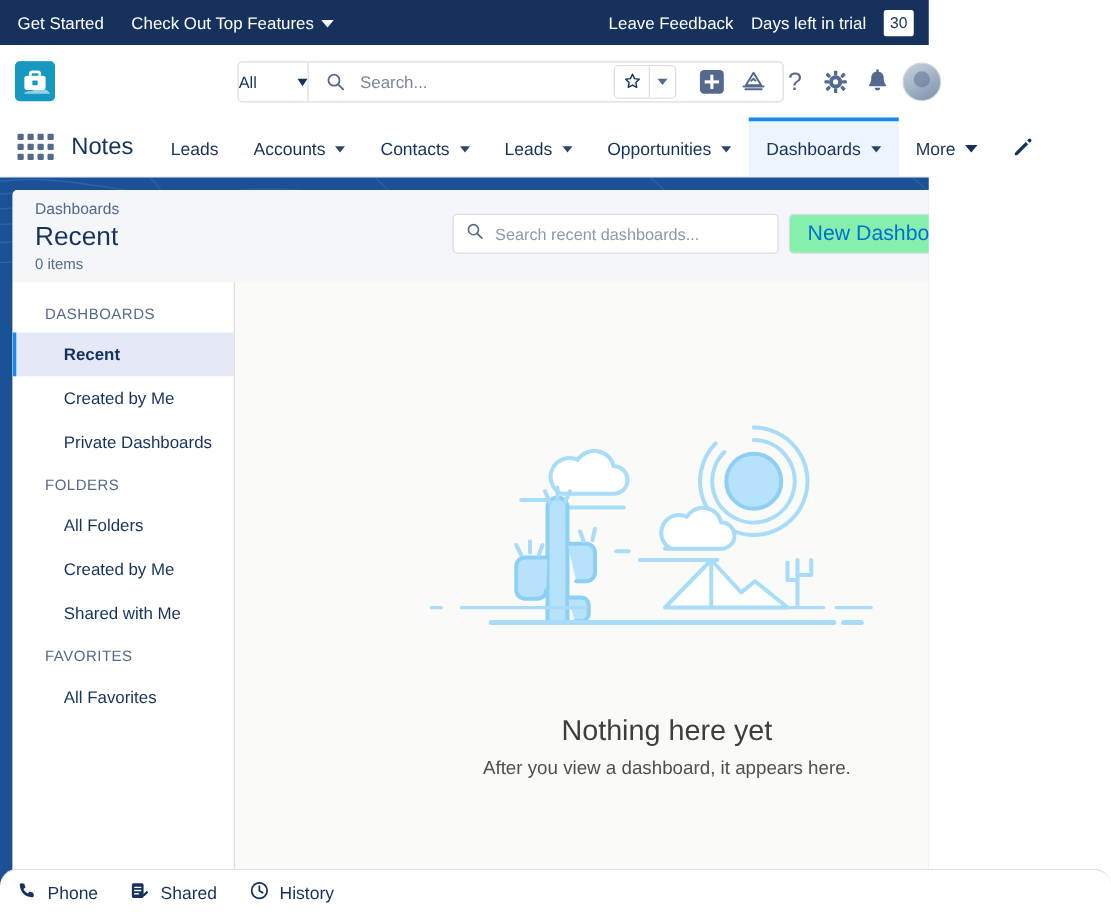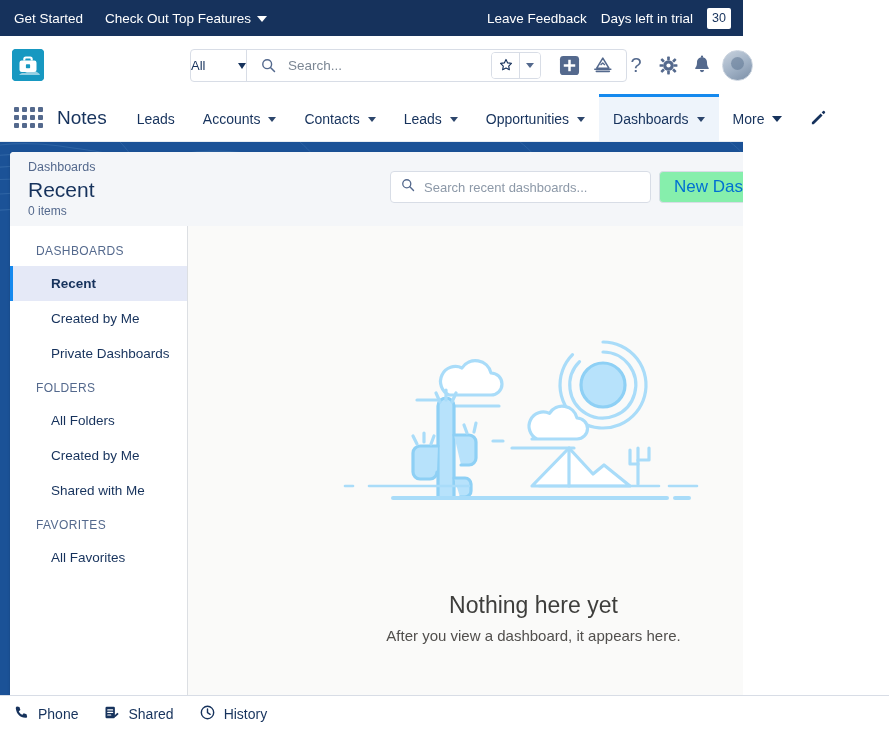--- a/index.html
+++ b/index.html
@@ -163,21 +163,21 @@
   .pagehead {
     height: 74px; background: #f4f6f9; display: flex; align-items: center;
     padding: 0 18px 0 18px; position: relative; flex: 0 0 auto;
   }
   .ph-left { display: flex; flex-direction: column; justify-content: center; }
   .ph-crumb { font-size: 12.5px; color: #54698d; line-height: 17px; }
   .ph-title { font-size: 21px; color: #16325c; line-height: 27px; font-weight: 400; }
   .ph-count { font-size: 12px; color: #54698d; line-height: 17px; }
 
   .ph-right {
-    position: absolute; right: 3px; top: 19px;
+    position: absolute; right: 31px; top: 19px;
     display: flex; align-items: center; gap: 8px;
   }
   .ph-search {
     width: 261px; height: 32px; background: #fff;
     border: 1px solid #d8dde6; border-radius: 4px;
     display: flex; align-items: center; padding-left: 10px;
   }
   .ph-search input {
     flex: 1; border: none; outline: none; background: transparent;
     font-size: 13px; font-family: inherit; color: #16325c; padding-left: 9px;
@@ -219,30 +219,31 @@
     color: #16325c;
   }
 
   .content {
     flex: 1; background: #fafaf9; position: relative;
     display: flex; flex-direction: column; align-items: center;
     min-width: 0; overflow: hidden;
   }
   .empty-illo { margin-top: 112px; }
   .empty-title {
-    font-size: 23px; color: #3e3e3c; margin-top: 60px; font-weight: 400;
+    font-size: 23px; color: #3e3e3c; margin-top: 38px; font-weight: 400;
   }
   .empty-sub { font-size: 15px; color: #514f4d; margin-top: 8px; }
 
   
   .utilbar {
     position: absolute; left: 0; bottom: 0; width: 889px; height: 36px;
     background: #fff; border-top: 1px solid #d8dde6;
     display: flex; align-items: center; padding-left: 14px; gap: 26px;
     z-index: 30;
+    border-radius: 14px;
   }
   .util {
     display: flex; align-items: center; gap: 9px; font-size: 14px;
     color: #16325c; cursor: pointer;
   }
 </style>
 </head>
 <body>
 
 <div id="app">

